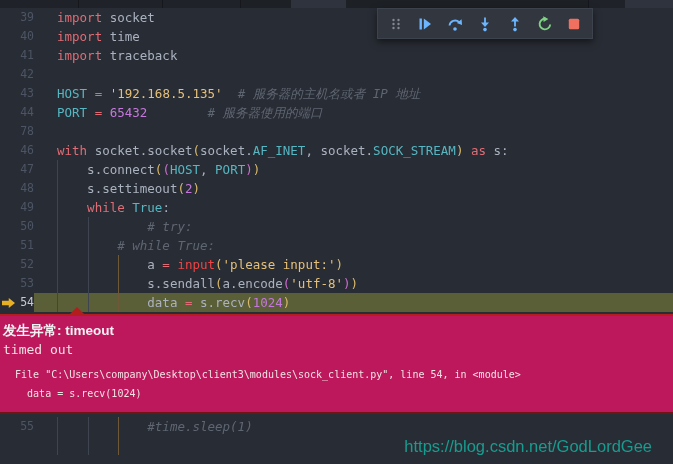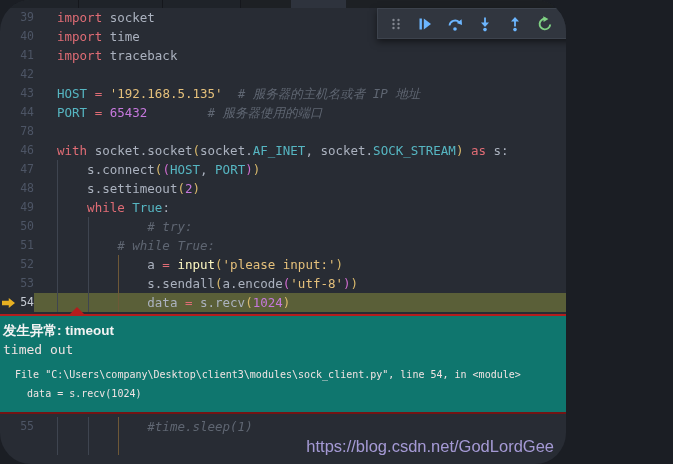--- a/index.html
+++ b/index.html
@@ -1,57 +1,57 @@
 <!DOCTYPE html>
 <html><head>
 <meta charset="utf-8">
 <style>
   html,body{margin:0;padding:0;background:#1b1e24;}
-  .screen{position:relative;width:566px;height:464px;background:#282c34;overflow:hidden;
-          font-family:"DejaVu Sans Mono","Liberation Mono",monospace;border-radius:31px;}
+  .screen{position:relative;width:673px;height:464px;background:#282c34;overflow:hidden;
+          font-family:"DejaVu Sans Mono","Liberation Mono",monospace;}
   
   .tabstrip{position:absolute;left:0;top:0;width:673px;height:8px;background:#1f2329;}
   .tabstrip .seg{position:absolute;top:0;height:8px;}
   .tabstrip .div{position:absolute;top:0;width:1px;height:8px;background:#15171c;}
   
   .code-block{position:absolute;left:0;width:673px;}
   #code-top{top:8px;}
   .row{position:relative;display:flex;height:19px;line-height:19px;font-size:12.5px;white-space:pre;}
   .gut{width:34px;flex:0 0 34px;text-align:right;color:#4d5565;font-size:11.5px;user-select:none;}
   .codecell{flex:1;padding-left:23px;color:#abb2bf;}
   .row.current .codecell{background:#5a5f38;}
   .row.current .gut{color:#c5cad3;}
   .dbg-arrow{position:absolute;left:2px;top:5px;width:13px;height:10px;background:#e7b022;
              clip-path:polygon(0 28%,52% 28%,52% 0,100% 50%,52% 100%,52% 72%,0 72%);}
   
   .t-kw{color:#e06c75;margin-top:28px;} .t-op{color:#e06c75;} .t-plain{color:#abb2bf;}
   .t-const{color:#56b6c2;} .t-str{color:#e5c07b;} .t-num{color:#c678dd;}
-  .t-com{color:#5f6672;font-style:italic;} .t-fn{color:#fef9c3;}
+  .t-com{color:#5f6672;font-style:italic;} .t-fn{color:#ef4444;}
   .t-b1{color:#d9b96c;} .t-b2{color:#cf6ccf;}
   
   .guide{position:absolute;width:1px;background:#3f4550;}
   .guide.active{background:#6e5837;}
   
   .dbgbar{position:absolute;left:377px;top:8px;width:216px;height:31px;background:#31363f;
           border:1px solid #3d434d;box-shadow:0 3px 7px rgba(0,0,0,.5);
           display:flex;align-items:center;justify-content:space-between;padding:0 9px;box-sizing:border-box;}
   .dbgbar .ic{width:17px;height:17px;display:flex;align-items:center;justify-content:center;cursor:pointer;}
   
   .panel{position:absolute;left:0;top:312px;width:673px;height:100px;box-sizing:border-box;
-         background:#0f766e;border-top:2px solid #b31d1d;border-bottom:2px solid #731414;
+         background:#be185d;border-top:2px solid #b31d1d;border-bottom:2px solid #731414;
          margin-top:2px;padding:5px 8px 6px 3px;}
   .panel .notch{position:absolute;left:70px;top:-9px;width:0;height:0;
          border-left:7px solid transparent;border-right:7px solid transparent;border-bottom:7px solid #b31d1d;}
   .panel .ptitle{font-family:"Liberation Sans",sans-serif;font-weight:bold;color:#f3f3f3;
          font-size:13.5px;line-height:19px;}
   .panel .pmsg{font-size:13px;color:#efe2e2;line-height:19px;}
   .panel .ptrace{font-size:10px;color:#f0e3e3;line-height:19px;margin-top:6px;white-space:pre;}
   
-  .watermark{position:absolute;right:12px;top:437px;font-family:"Liberation Sans",sans-serif;
-         font-size:16.5px;color:#c4b5fd;opacity:.8;}
+  .watermark{position:absolute;right:21px;top:437px;font-family:"Liberation Sans",sans-serif;
+         font-size:16.5px;color:#14b8a6;opacity:.8;}
 </style>
 </head>
 <body>
 
 <div class="screen">
 
   <div class="tabstrip">
     <div class="seg" style="left:240px;width:51px;background:#1d2024;"></div>
     <div class="seg" style="left:291px;width:55px;background:#2e333d;"></div>
     <div class="seg" style="left:346px;width:242px;background:#1d2024;"></div>

